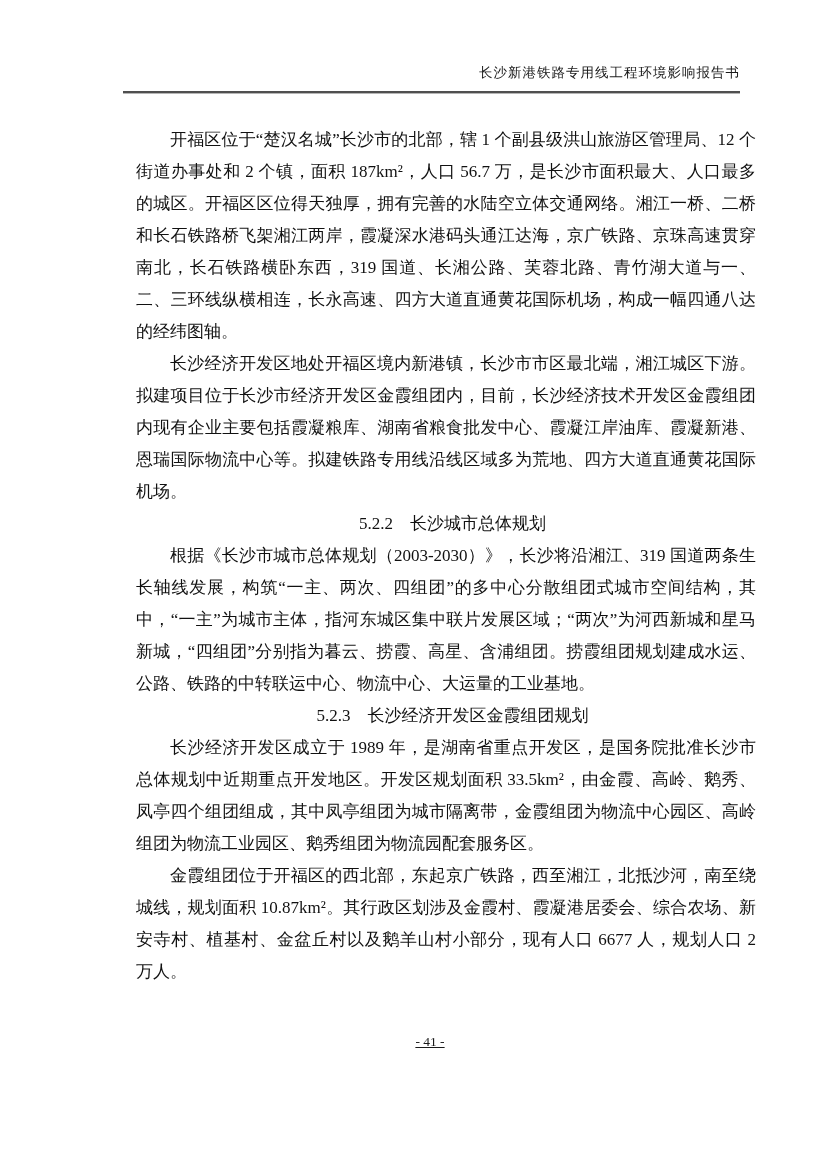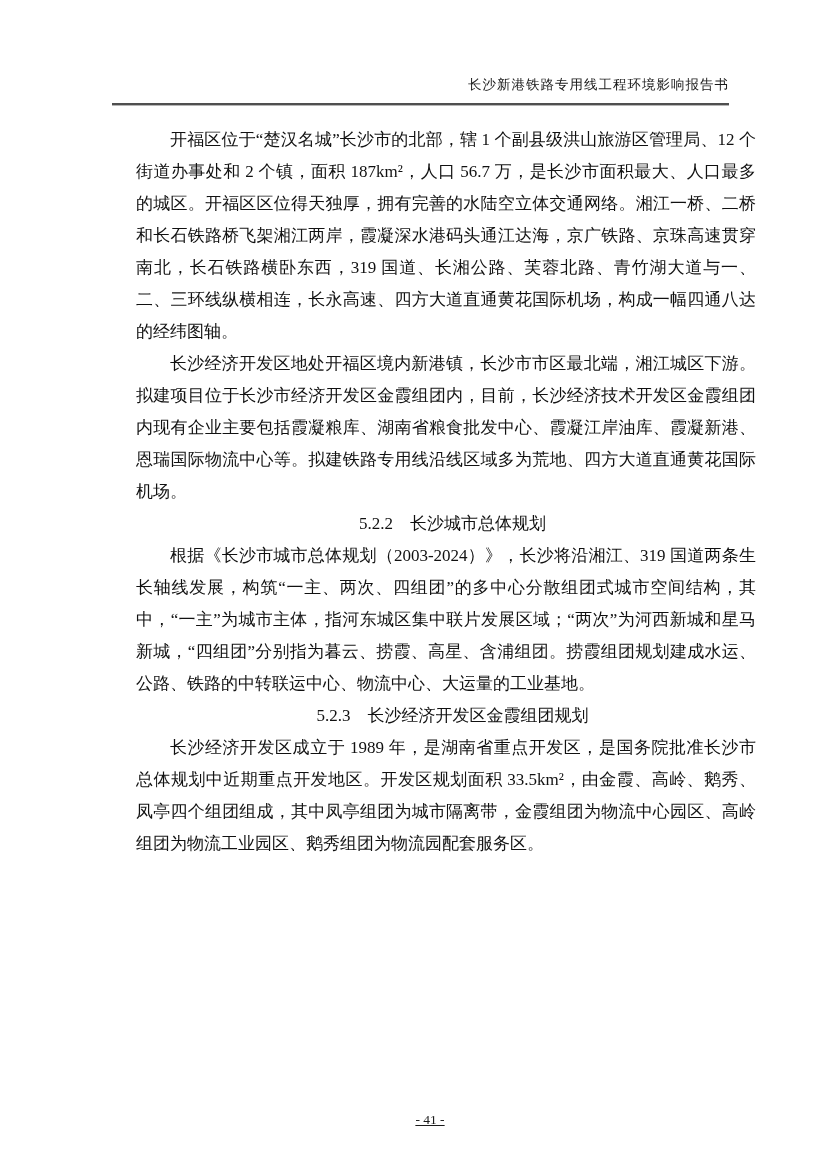--- a/index.html
+++ b/index.html
@@ -17,23 +17,22 @@
   .page {
     position: absolute;
     inset: 0;
     background: #ffffff;
     overflow: hidden;
   }
   
   .header {
     position: absolute;
     top: 60px;
-    left: 112px;
+    left: 123px;
     width: 617px;
-    margin-top: 12px;
   }
   .header-title {
     text-align: right;
     font-size: 13.5px;
     line-height: 26px;
     letter-spacing: 1px;
     color: #1a1a1a;
   }
   .header-rule {
     margin-top: 5px;
@@ -60,21 +59,21 @@
     text-indent: 34px;
   }
   .content p.section-heading {
     text-indent: 13px;
     text-align: center;
     white-space: pre-wrap;
   }
   
   .footer {
     position: absolute;
-    top: 1108px;
+    top: 1030px;
     left: 120px;
     width: 620px;
     text-align: center;
     font-size: 13.5px;
     line-height: 24px;
     color: #1a1a1a;
     text-decoration: underline;
   }
 </style>
 </head>
@@ -84,22 +83,23 @@
 
   <div class="header">
     <div class="header-title">长沙新港铁路专用线工程环境影响报告书</div>
     <div class="header-rule"></div>
   </div>
 
   <div class="content">
     <p class="body-para">开福区位于“楚汉名城”长沙市的北部，辖 1 个副县级洪山旅游区管理局、12 个街道办事处和 2 个镇，面积 187km²，人口 56.7 万，是长沙市面积最大、人口最多的城区。开福区区位得天独厚，拥有完善的水陆空立体交通网络。湘江一桥、二桥和长石铁路桥飞架湘江两岸，霞凝深水港码头通江达海，京广铁路、京珠高速贯穿南北，长石铁路横卧东西，319 国道、长湘公路、芙蓉北路、青竹湖大道与一、二、三环线纵横相连，长永高速、四方大道直通黄花国际机场，构成一幅四通八达的经纬图轴。</p>
     <p class="body-para">长沙经济开发区地处开福区境内新港镇，长沙市市区最北端，湘江城区下游。拟建项目位于长沙市经济开发区金霞组团内，目前，长沙经济技术开发区金霞组团内现有企业主要包括霞凝粮库、湖南省粮食批发中心、霞凝江岸油库、霞凝新港、恩瑞国际物流中心等。拟建铁路专用线沿线区域多为荒地、四方大道直通黄花国际机场。</p>
     <p class="section-heading">5.2.2　长沙城市总体规划</p>
-    <p class="body-para">根据《长沙市城市总体规划（2003-2024）》，长沙将沿湘江、319 国道两条生长轴线发展，构筑“一主、两次、四组团”的多中心分散组团式城市空间结构，其中，“一主”为城市主体，指河东城区集中联片发展区域；“两次”为河西新城和星马新城，“四组团”分别指为暮云、捞霞、高星、含浦组团。捞霞组团规划建成水运、公路、铁路的中转联运中心、物流中心、大运量的工业基地。</p>
+    <p class="body-para">根据《长沙市城市总体规划（2003-2030）》，长沙将沿湘江、319 国道两条生长轴线发展，构筑“一主、两次、四组团”的多中心分散组团式城市空间结构，其中，“一主”为城市主体，指河东城区集中联片发展区域；“两次”为河西新城和星马新城，“四组团”分别指为暮云、捞霞、高星、含浦组团。捞霞组团规划建成水运、公路、铁路的中转联运中心、物流中心、大运量的工业基地。</p>
     <p class="section-heading">5.2.3　长沙经济开发区金霞组团规划</p>
     <p class="body-para">长沙经济开发区成立于 1989 年，是湖南省重点开发区，是国务院批准长沙市总体规划中近期重点开发地区。开发区规划面积 33.5km²，由金霞、高岭、鹅秀、凤亭四个组团组成，其中凤亭组团为城市隔离带，金霞组团为物流中心园区、高岭组团为物流工业园区、鹅秀组团为物流园配套服务区。</p>
+    <p class="body-para">金霞组团位于开福区的西北部，东起京广铁路，西至湘江，北抵沙河，南至绕城线，规划面积 10.87km²。其行政区划涉及金霞村、霞凝港居委会、综合农场、新安寺村、植基村、金盆丘村以及鹅羊山村小部分，现有人口 6677 人，规划人口 2 万人。</p>
   </div>
 
   <div class="footer">
     <span>- 41 -</span>
   </div>
 
 </div>
 
 </body></html>

